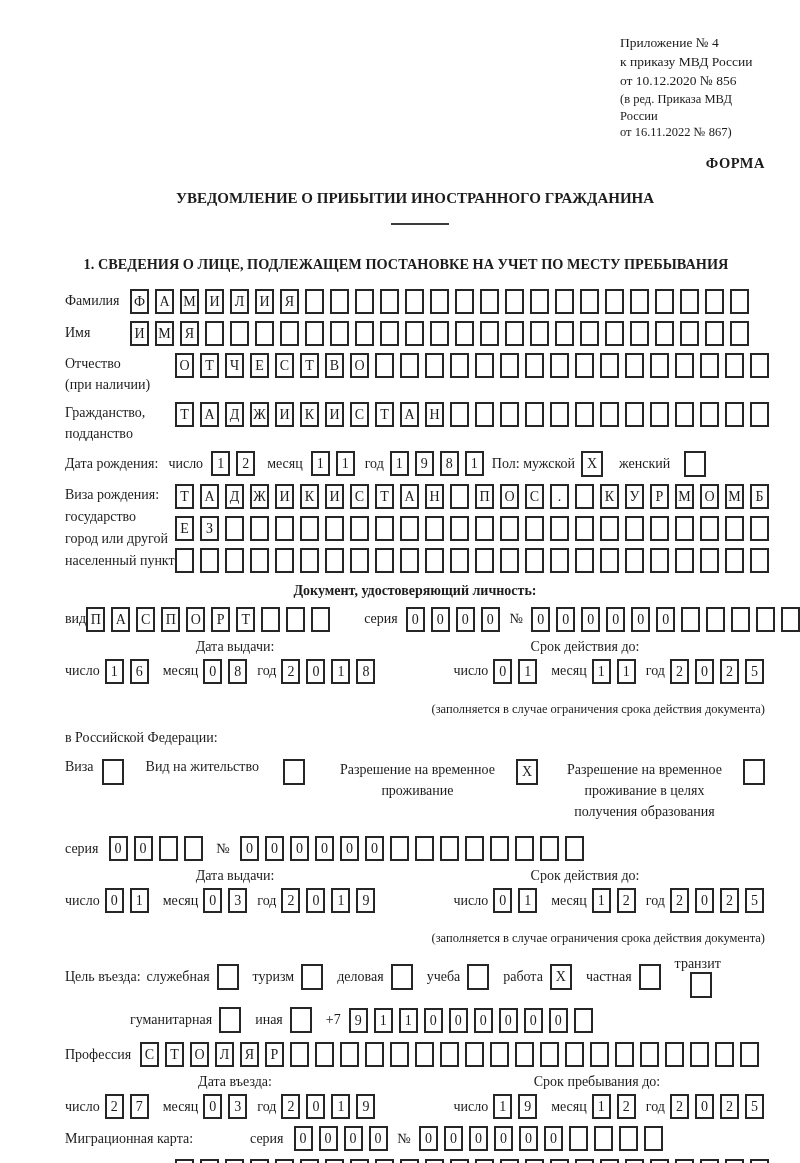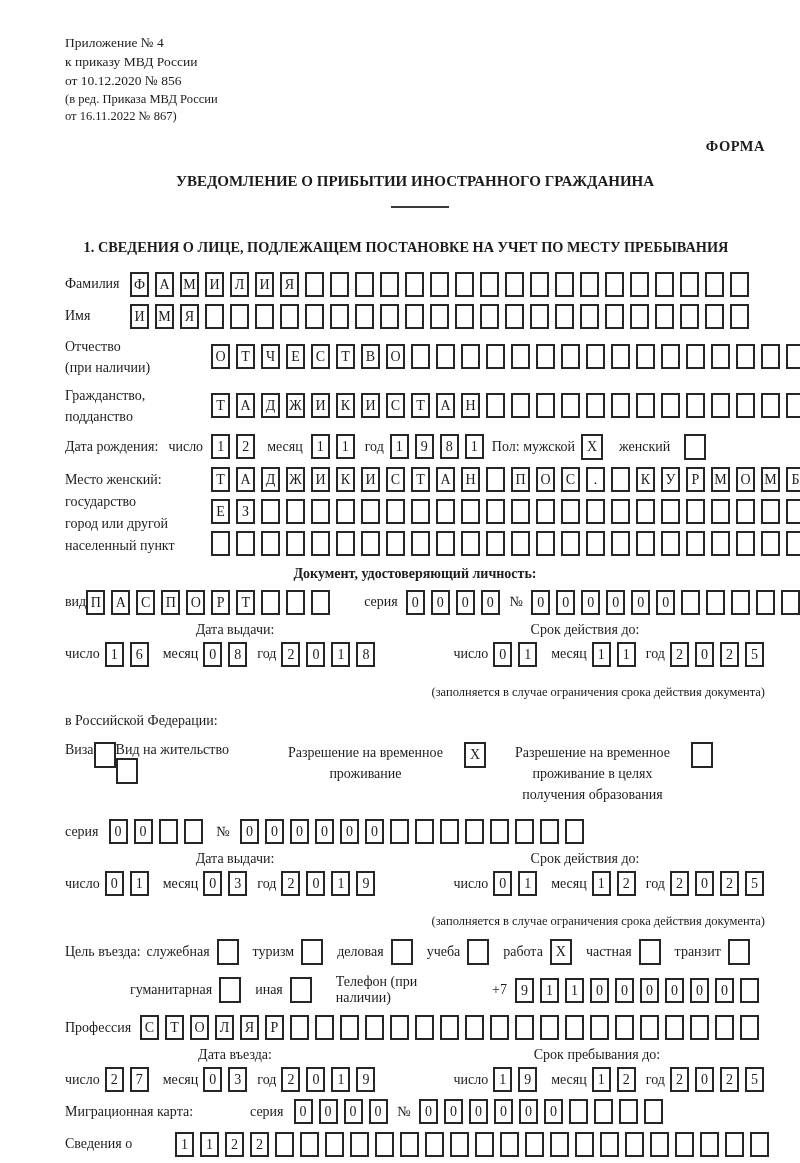--- a/index.html
+++ b/index.html
@@ -14,25 +14,25 @@
   .cells{display:inline-flex;flex-wrap:nowrap;}
   .cell{
     display:inline-block;box-sizing:border-box;
     width:19px;height:25px;margin-right:6px;
     border:2px solid #262626;
     text-align:center;font-size:14px;line-height:21px;
   }
   .cb .cell{width:22px;height:26px;line-height:22px;margin-right:0;}
 
   .row{display:flex;align-items:center;margin-bottom:7px;}
-  .row-top{display:flex;align-items:center;margin-bottom:7px;gap:36px;}
+  .row-top{display:flex;align-items:flex-start;margin-bottom:7px;}
   .lbl{font-size:14px;}
 
   
-  .hdr{font-size:13.5px;line-height:1.4;}
+  .hdr{margin-left:555px;font-size:13.5px;line-height:1.4;}
   .hdr .small{font-size:12.5px;line-height:1.35;}
   .forma{text-align:right;font-weight:bold;font-size:14.5px;margin-top:14px;letter-spacing:.5px;}
 
   .title{text-align:center;font-weight:bold;font-size:15px;line-height:1.45;margin-top:16px;}
   .blank-line{display:inline-block;width:58px;border-bottom:2px solid #3a3a3a;margin-left:10px;}
 
   .sec-h{font-weight:bold;font-size:14.3px;margin-top:24px;margin-bottom:16px;text-align:center;margin-left:-18px;}
 
   .w65{width:65px;flex:0 0 65px;}
   .w75{width:75px;flex:0 0 75px;}
@@ -240,21 +240,21 @@
         <span class="cell">X</span>
       </span>
     <span class="lbl" style="margin:0 14px 0 16px;">женский</span>
     <span class="cells cb">
         <span class="cell"></span>
       </span>
   </div>
 
   <div class="row-top" style="margin-top:6px;margin-bottom:2px;">
     <span class="lbl-col w110" style="line-height:22px;">
-      <div>Место женский:</div>
+      <div>Виза рождения:</div>
       <div>государство</div>
       <div>город или другой</div>
       <div>населенный пункт</div>
     </span>
     <span>
       <div class="cells" style="margin-bottom:7px;">
           <span class="cell">Т</span>
           <span class="cell">А</span>
           <span class="cell">Д</span>
           <span class="cell">Ж</span>
@@ -418,26 +418,26 @@
     </span>
   </div>
   <div class="note-r">(заполняется в случае ограничения срока действия документа)</div>
 
   <div class="intro">
     <div>в Российской Федерации:</div>
   </div>
 
   <div class="permit-row">
     <span class="grp">
-      <span class="lbl" style="margin-right:0;">Виза</span>
+      <span class="lbl" style="margin-right:8px;">Виза</span>
       <span class="cells cb">
           <span class="cell"></span>
         </span>
     </span>
-    <span class="grp" style="flex-direction:column;">
+    <span class="grp" style="margin-left:22px;">
       <span class="lbl" style="margin-right:24px;">Вид на жительство</span>
       <span class="cells cb">
           <span class="cell"></span>
         </span>
     </span>
     <span class="grp" style="margin-left:20px;">
       <span class="c2">
         <div>Разрешение на временное</div>
         <div>проживание</div>
       </span>
@@ -561,42 +561,41 @@
         <span class="cells cb">
           <span class="cell">X</span>
         </span>
       </span>
     <span class="p">
         <span class="lbl">частная</span>
         <span class="cells cb">
           <span class="cell"></span>
         </span>
       </span>
-    <span class="p" style="margin-right:0;">
+    <span class="p" style="margin-right:0;flex-direction:column;">
         <span class="lbl">транзит</span>
         <span class="cells cb">
           <span class="cell"></span>
         </span>
       </span>
   </div>
 
   <div class="purpose-row">
     <span class="p" style="margin-left:65px;">
         <span class="lbl">гуманитарная</span>
         <span class="cells cb">
           <span class="cell"></span>
         </span>
       </span>
     <span class="p">
         <span class="lbl">иная</span>
         <span class="cells cb">
           <span class="cell"></span>
         </span>
       </span>
-    <span class="lbl" style="margin:0 18px 0 10px;">Телефон (при наличии)</span>
     <span class="lbl" style="margin-right:8px;">+7</span>
     <span class="cells">
         <span class="cell">9</span>
         <span class="cell">1</span>
         <span class="cell">1</span>
         <span class="cell">0</span>
         <span class="cell">0</span>
         <span class="cell">0</span>
         <span class="cell">0</span>
         <span class="cell">0</span>

